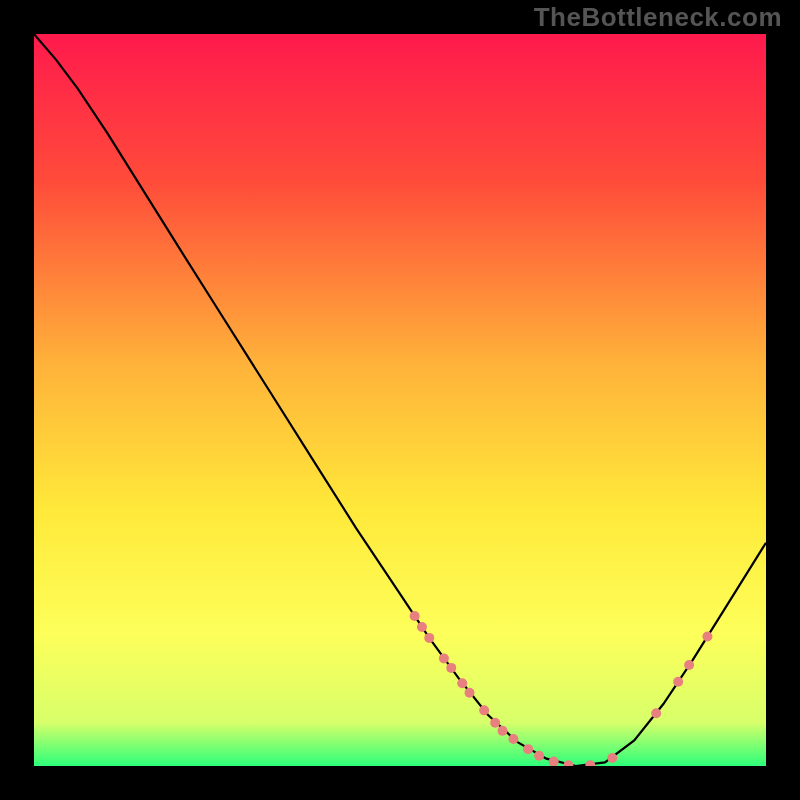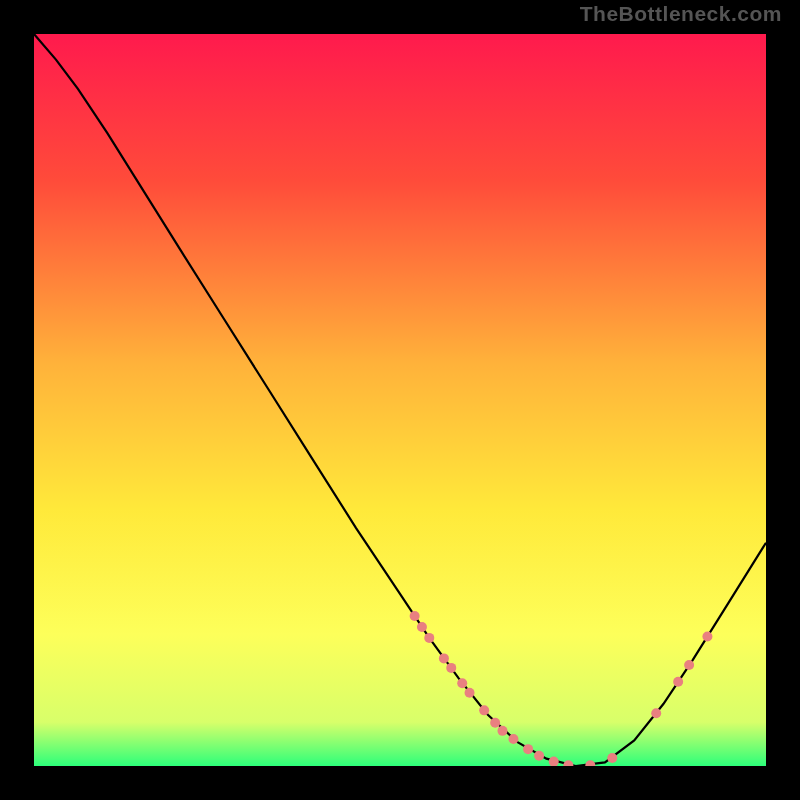--- a/index.html
+++ b/index.html
@@ -15,21 +15,21 @@
     position: relative;
     width: 800px;
     height: 800px;
     background: #000;
   }
   .watermark {
     position: absolute;
     top: 2px;
     right: 18px;
     color: #555;
-    font-size: 21px;
+    font-size: 26px;
     font-weight: bold;
     letter-spacing: 0.5px;
     z-index: 10;
   }
   .plot-wrap {
     position: absolute;
     left: 34px;
     top: 34px;
     width: 732px;
     height: 732px;

